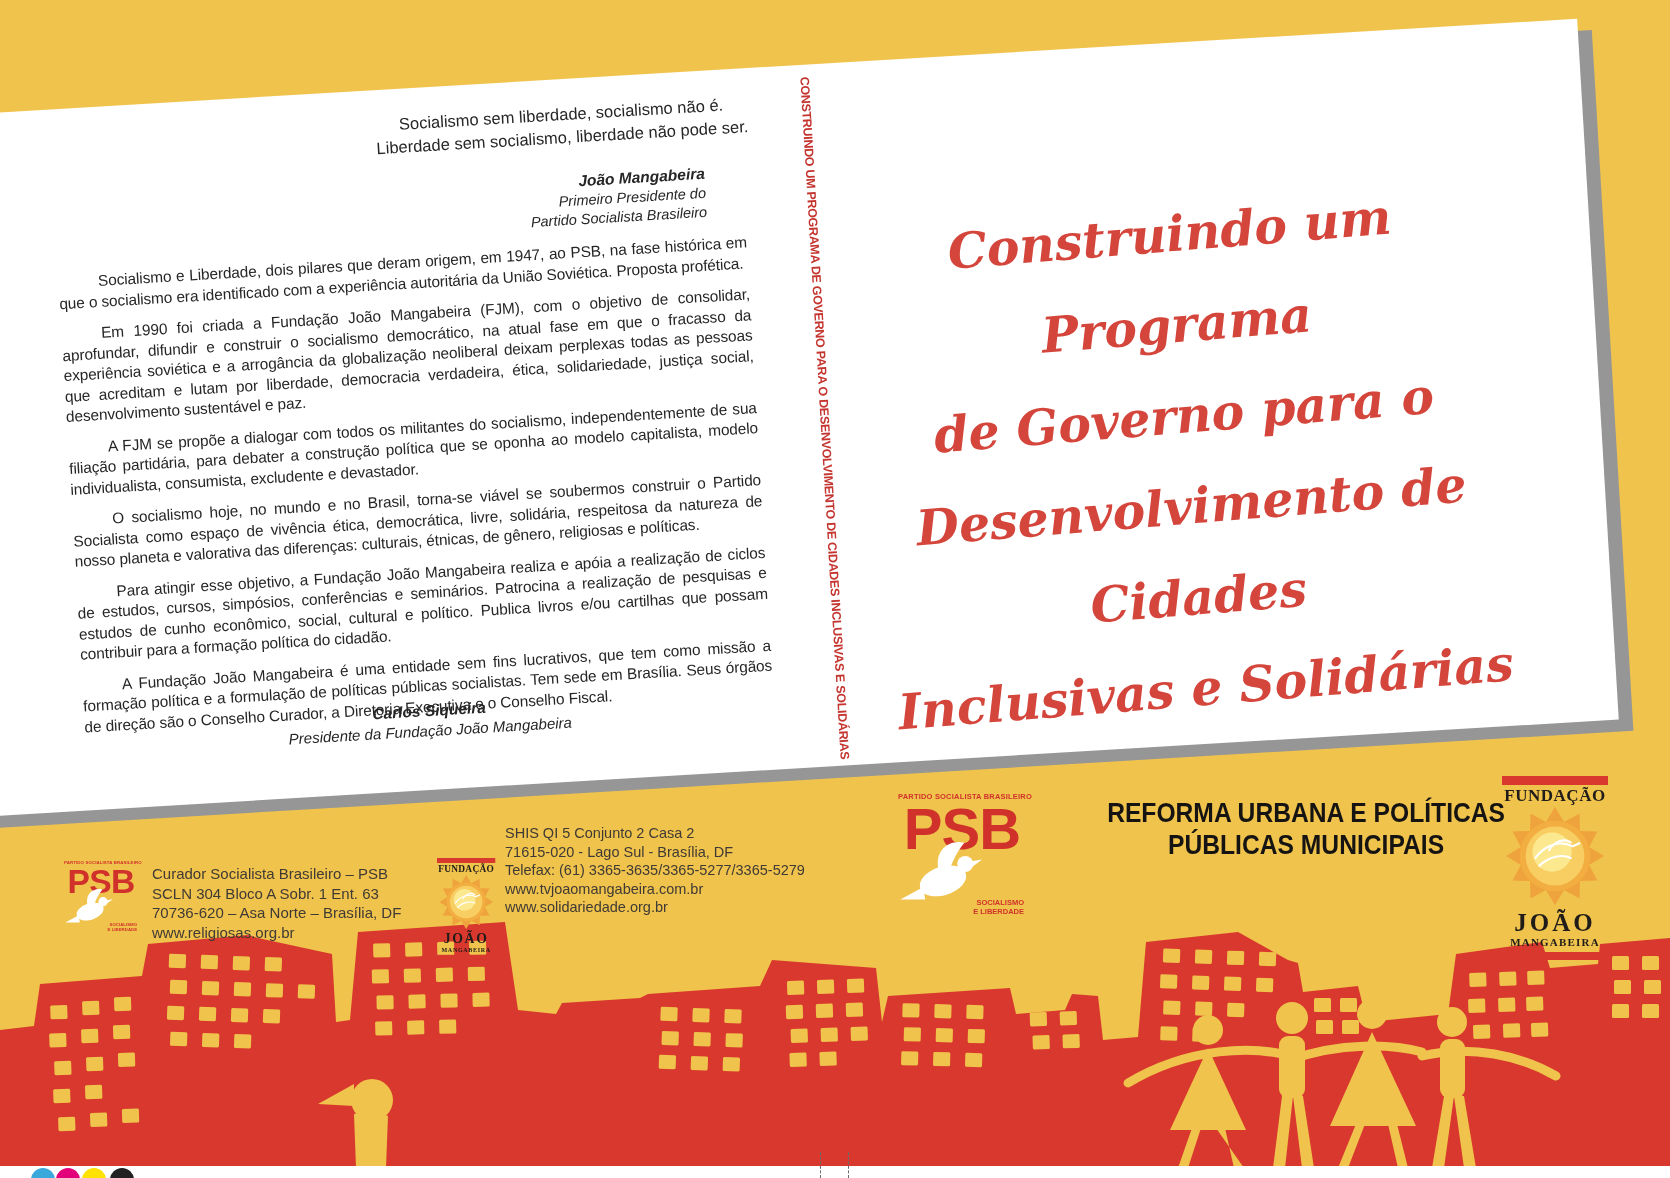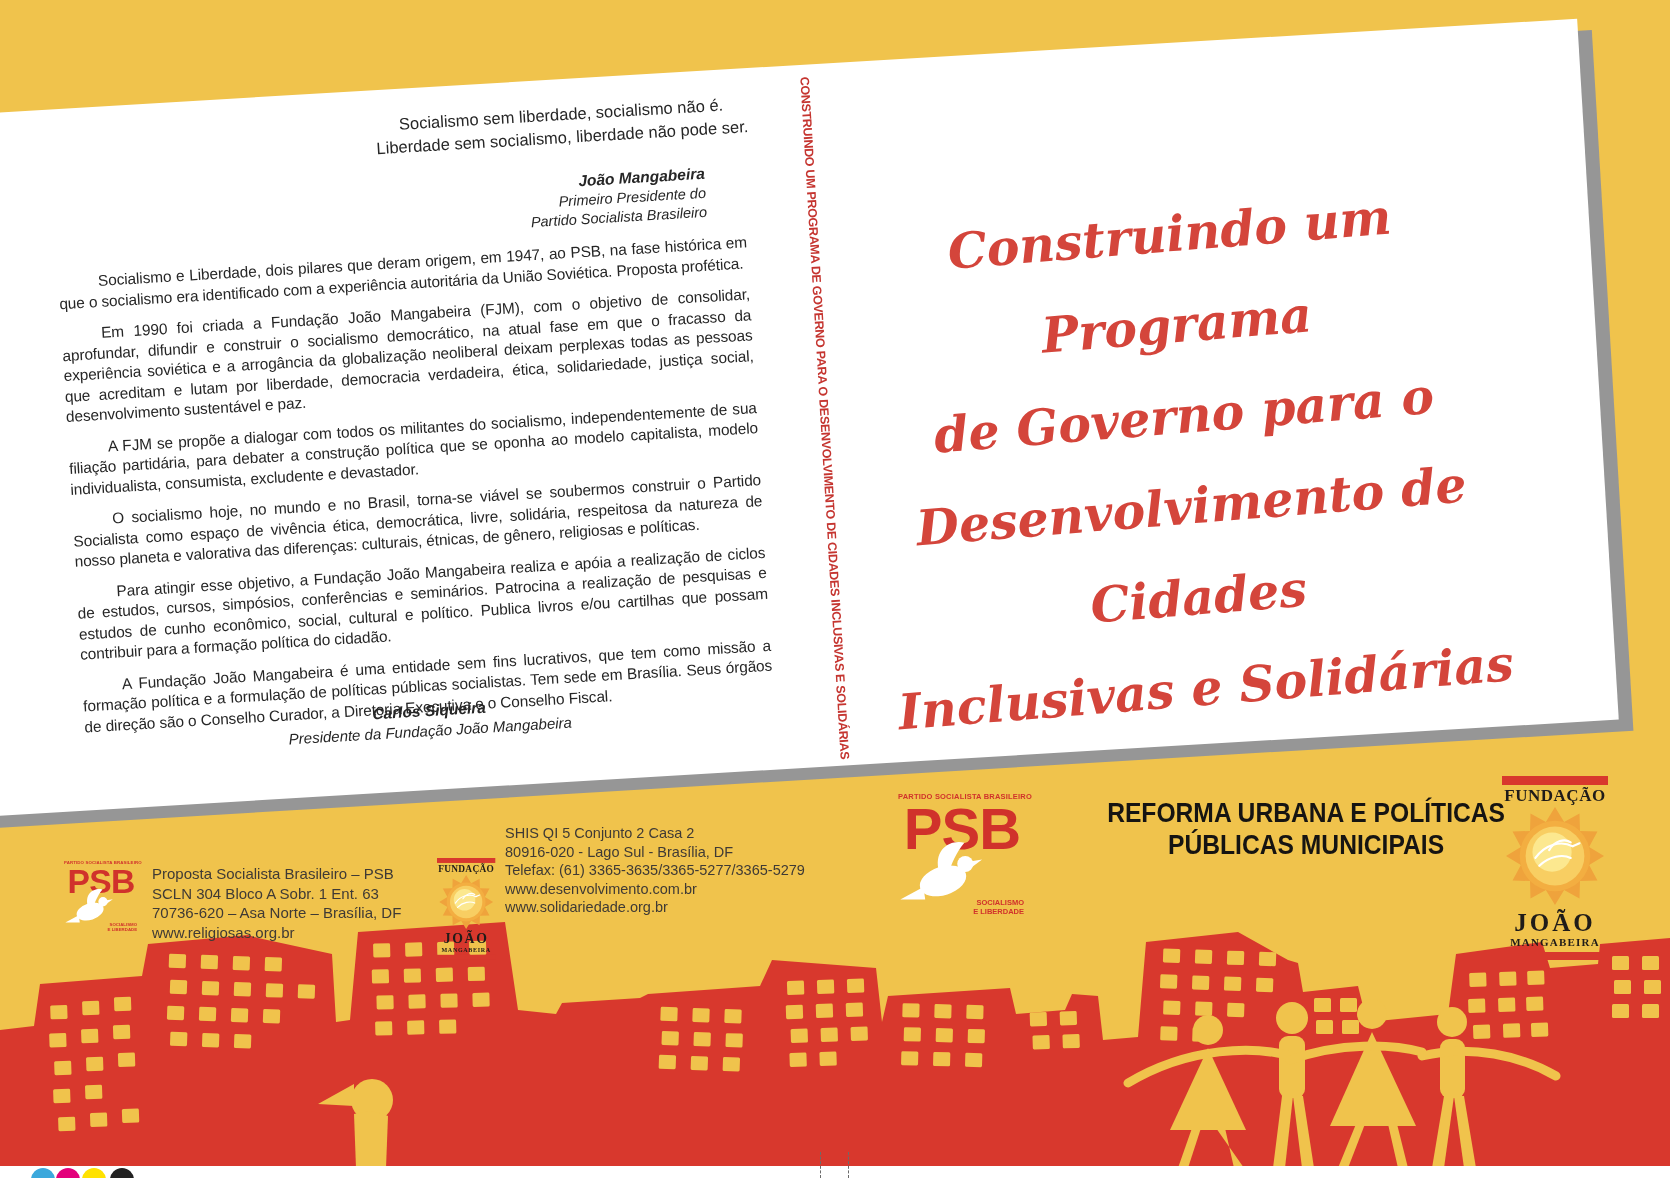--- a/index.html
+++ b/index.html
@@ -313,21 +313,21 @@
         <polygon points="28,62 2,76 30,76" fill="#ffffff"></polygon>
       </svg>
       <div class="motto">
         <div>SOCIALISMO</div>
         <div>E LIBERDADE</div>
       </div>
     </div>
   </div>
 
   <div class="contact psb">
-    <div>Proposta Socialista Brasileiro – PSB</div>
+    <div>Curador Socialista Brasileiro – PSB</div>
     <div>SCLN 304 Bloco A Sobr. 1 Ent. 63</div>
     <div>70736-620 – Asa Norte – Brasília, DF</div>
     <div>www.religiosas.org.br</div>
   </div>
 
   <div class="scale-fjm-small">
     <div class="fjm-logo">
       <div class="bar"></div>
       <div class="foundation">FUNDAÇÃO</div>
       <div class="sun-wrap">
@@ -345,23 +345,23 @@
         </svg>
       </div>
       <div class="joao">JOÃO</div>
       <div class="mangabeira">MANGABEIRA</div>
       <div class="bar" style="height:8px; margin-top:3px;"></div>
     </div>
   </div>
 
   <div class="contact fjm">
     <div>SHIS QI 5 Conjunto 2 Casa 2</div>
-    <div>80916-020 - Lago Sul - Brasília, DF</div>
+    <div>71615-020 - Lago Sul - Brasília, DF</div>
     <div>Telefax: (61) 3365-3635/3365-5277/3365-5279</div>
-    <div>www.desenvolvimento.com.br</div>
+    <div>www.tvjoaomangabeira.com.br</div>
     <div>www.solidariedade.org.br</div>
   </div>
 
   <div class="psb-big">
     <div class="psb-logo">
       <div class="party">PARTIDO SOCIALISTA BRASILEIRO</div>
       <div class="acr">PSB</div>
       <svg class="dove" width="90" height="80" viewBox="0 0 100 90">
         <ellipse cx="50" cy="55" rx="27" ry="16" fill="#ffffff" transform="rotate(-18 50 55)"></ellipse>
         <circle cx="75" cy="36" r="9" fill="#ffffff"></circle>

